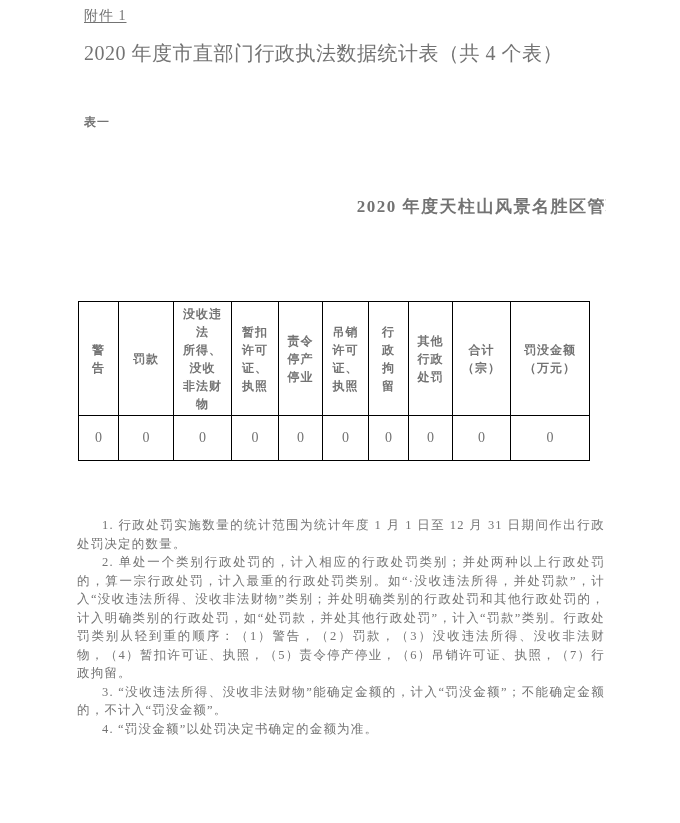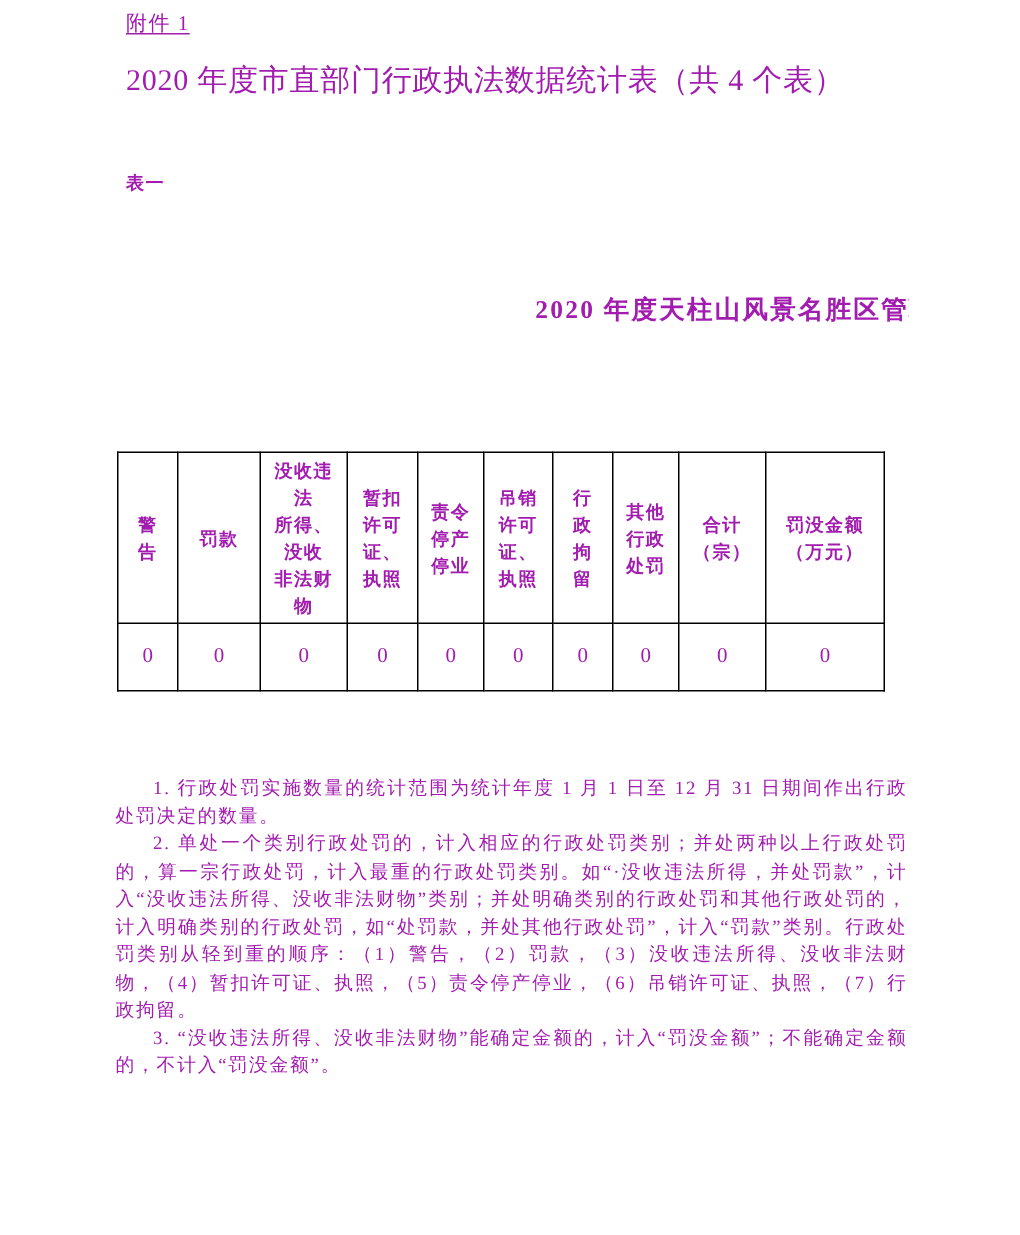--- a/index.html
+++ b/index.html
@@ -1,21 +1,21 @@
 <!DOCTYPE html>
 <html><head>
 <meta charset="utf-8">
 <style>
   html, body { margin: 0; padding: 0; background: #ffffff; }
   .page {
     position: relative;
     width: 606px;
     height: 823px;
     background: #ffffff;
-    color: #a21caf;
+    color: #737373;
     font-family: "Liberation Serif", serif;
     overflow: hidden;
   }
   .attachment {
     position: absolute;
     left: 84px; top: 7px;
     font-size: 14px;
     text-decoration: underline;
     text-underline-offset: 2px;
     letter-spacing: 1px;
@@ -166,15 +166,16 @@
         <td>0</td>
         <td>0</td>
       </tr>
     </tbody>
   </table>
 
   <div class="notes">
     <p>1. 行政处罚实施数量的统计范围为统计年度 1 月 1 日至 12 月 31 日期间作出行政处罚决定的数量。</p>
     <p>2. 单处一个类别行政处罚的，计入相应的行政处罚类别；并处两种以上行政处罚的，算一宗行政处罚，计入最重的行政处罚类别。如“·没收违法所得，并处罚款”，计入“没收违法所得、没收非法财物”类别；并处明确类别的行政处罚和其他行政处罚的，计入明确类别的行政处罚，如“处罚款，并处其他行政处罚”，计入“罚款”类别。行政处罚类别从轻到重的顺序：（1）警告，（2）罚款，（3）没收违法所得、没收非法财物，（4）暂扣许可证、执照，（5）责令停产停业，（6）吊销许可证、执照，（7）行政拘留。</p>
     <p>3. “没收违法所得、没收非法财物”能确定金额的，计入“罚没金额”；不能确定金额的，不计入“罚没金额”。</p>
+    <p>4. “罚没金额”以处罚决定书确定的金额为准。</p>
   </div>
 
 </div>
 
 </body></html>

